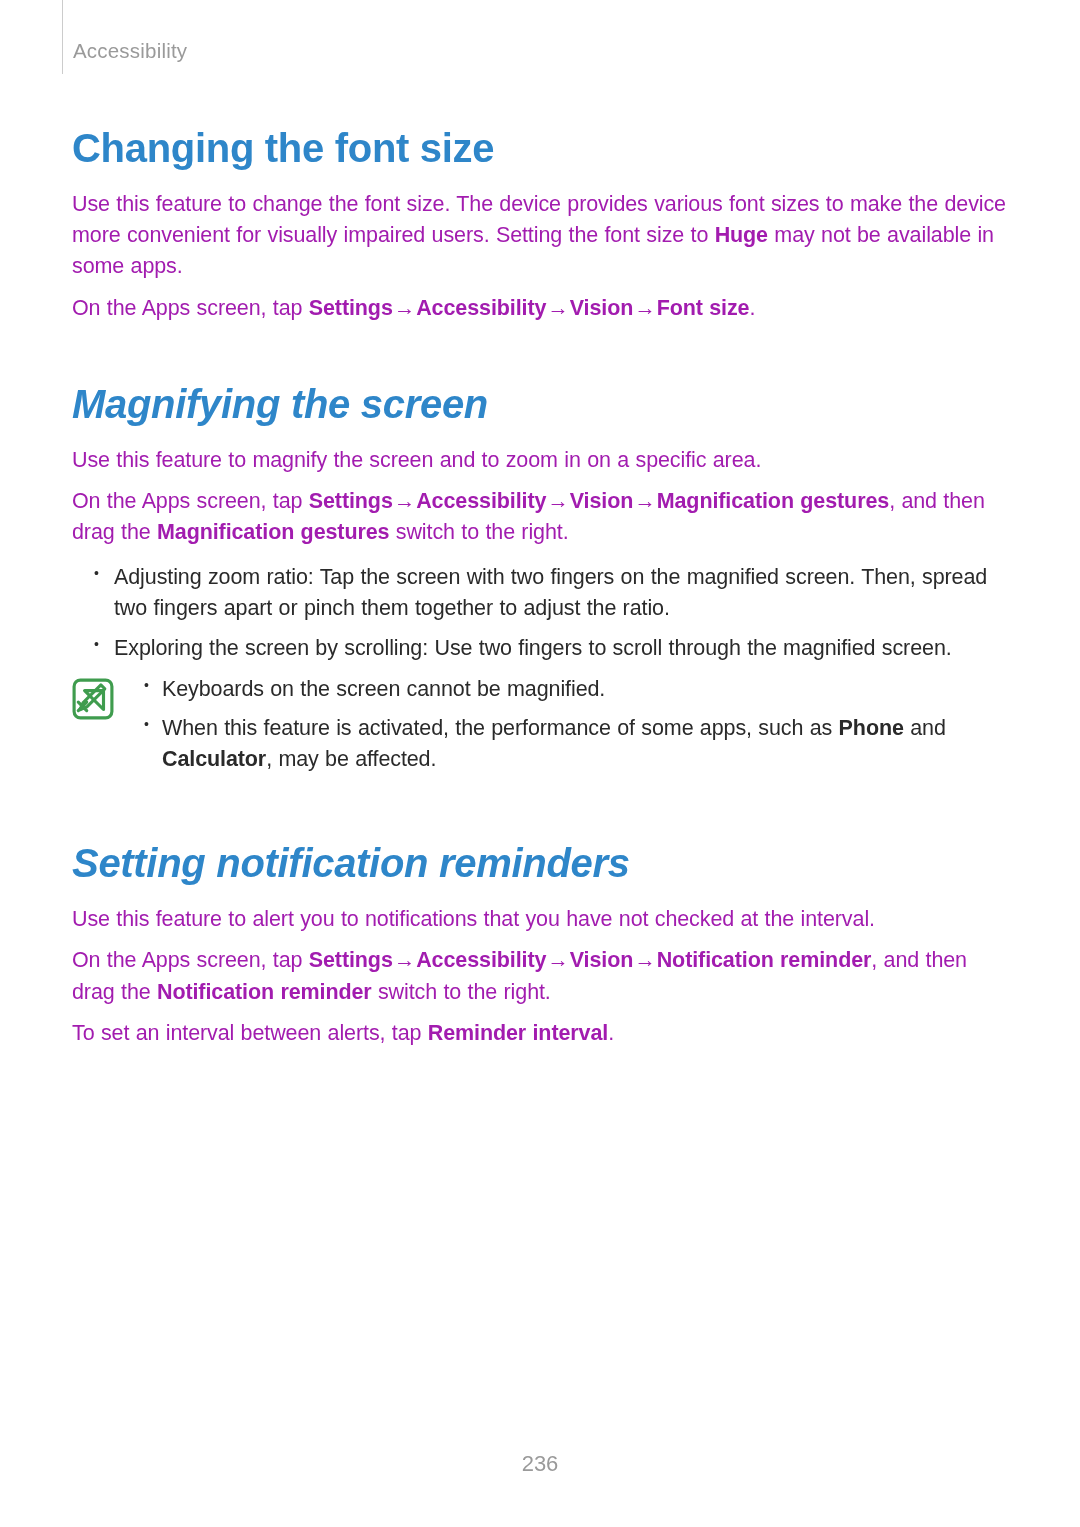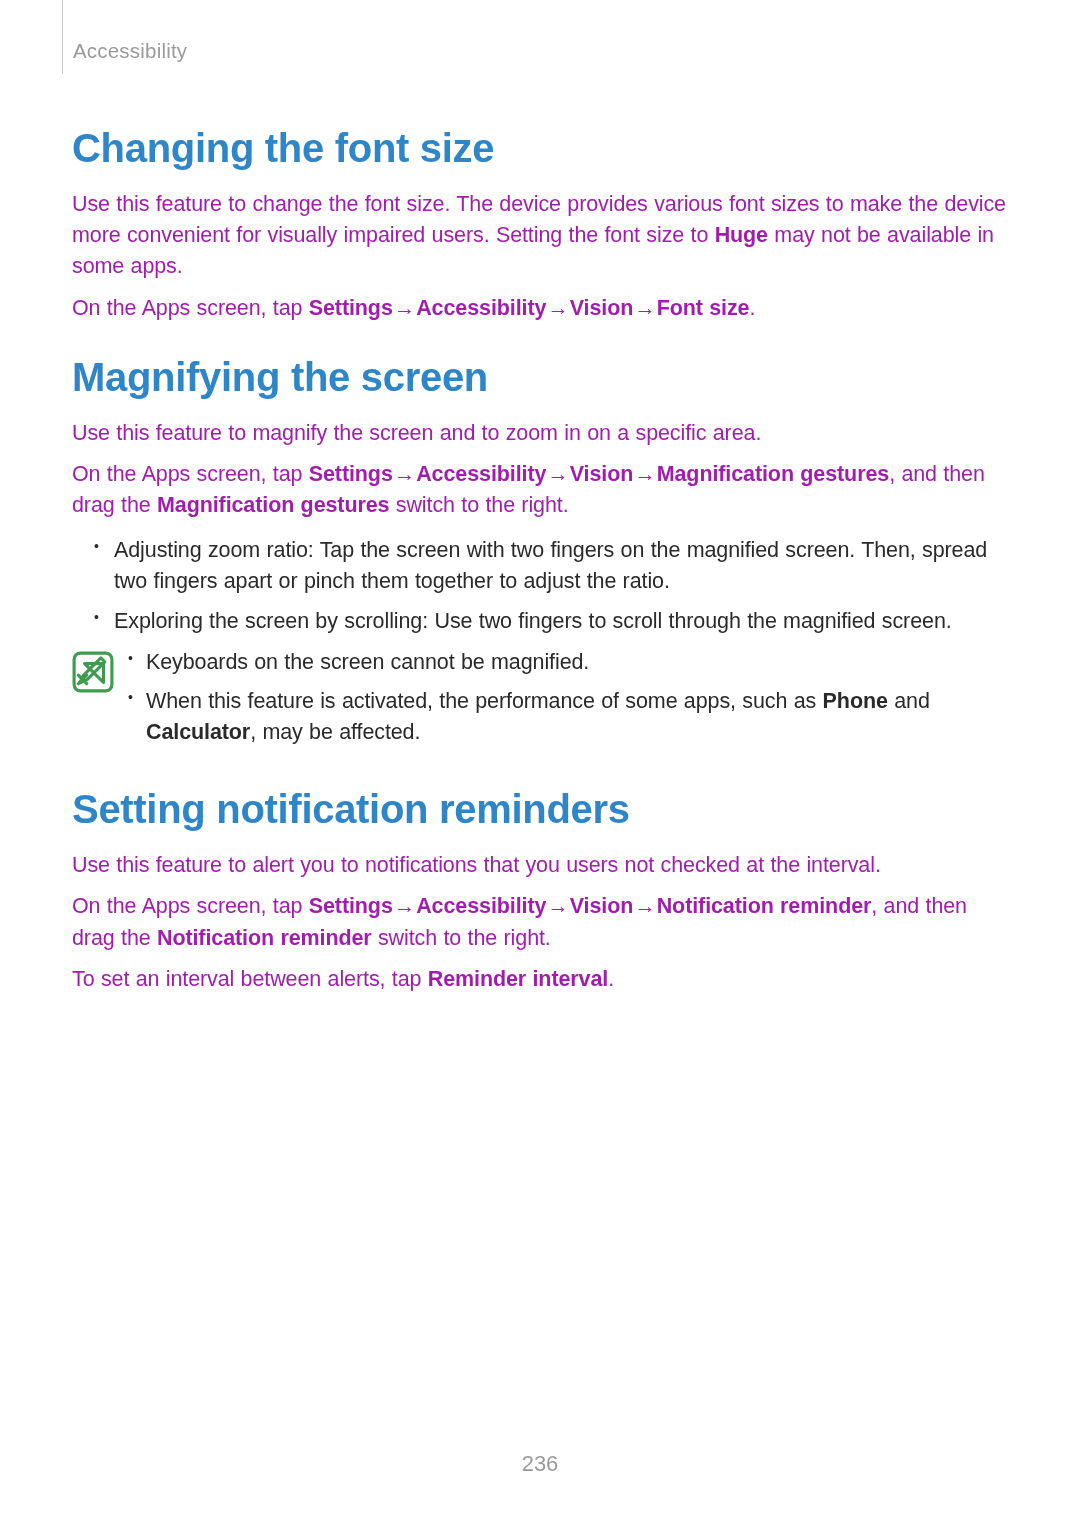--- a/index.html
+++ b/index.html
@@ -33,21 +33,21 @@
     align-items: center;
   }
   h2.section {
     color: #2e86c9;
     font-weight: 700;
     font-size: 40px;
     font-stretch: condensed;
     margin: 52px 0 18px 0;
     letter-spacing: -0.3px;
   }
-  h2.section.compact { margin-top: 31px; }
+  h2.section.compact { margin-top: 58px; font-style: italic; }
   p.body {
     font-size: 21.5px;
     line-height: 1.45;
     margin: 0 0 10px 0;
     color: #a21caf;
     letter-spacing: -0.1px;
     word-spacing: 0.5px;
   }
   strong { font-weight: 700; }
   ul.bullets {
@@ -68,21 +68,21 @@
     content: "•";
     position: absolute;
     left: -20px;
     top: 1px;
     font-size: 14px;
     color: #2a2a2a;
   }
   .note-row {
     display: flex;
     align-items: flex-start;
-    gap: 4px;
+    gap: 20px;
     margin-top: 10px;
   }
   .note-icon {
     flex: 0 0 42px;
     height: 42px;
     margin-top: 4px;
   }
   .note-text {
     flex: 1 1 auto;
   }
@@ -139,21 +139,21 @@
       <ul class="bullets">
         <li>Keyboards on the screen cannot be magnified.</li>
         <li>
           <span>When this feature is activated, the performance of some apps, such as </span><strong>Phone</strong><span> and </span><strong>Calculator</strong><span>, may be affected.</span>
         </li>
       </ul>
     </div>
   </div>
 
   <h2 class="section compact">Setting notification reminders</h2>
-  <p class="body">Use this feature to alert you to notifications that you users not checked at the interval.</p>
+  <p class="body">Use this feature to alert you to notifications that you have not checked at the interval.</p>
   <p class="body">
     <span>On the Apps screen, tap </span><strong>Settings</strong><span class="arrow">→</span><strong>Accessibility</strong><span class="arrow">→</span><strong>Vision</strong><span class="arrow">→</span><strong>Notification reminder</strong><span>, and then drag the </span><strong>Notification reminder</strong><span> switch to the right.</span>
   </p>
   <p class="body">
     <span>To set an interval between alerts, tap </span><strong>Reminder interval</strong><span>.</span>
   </p>
 
   <div class="page-number">236</div>
 </div>
 

